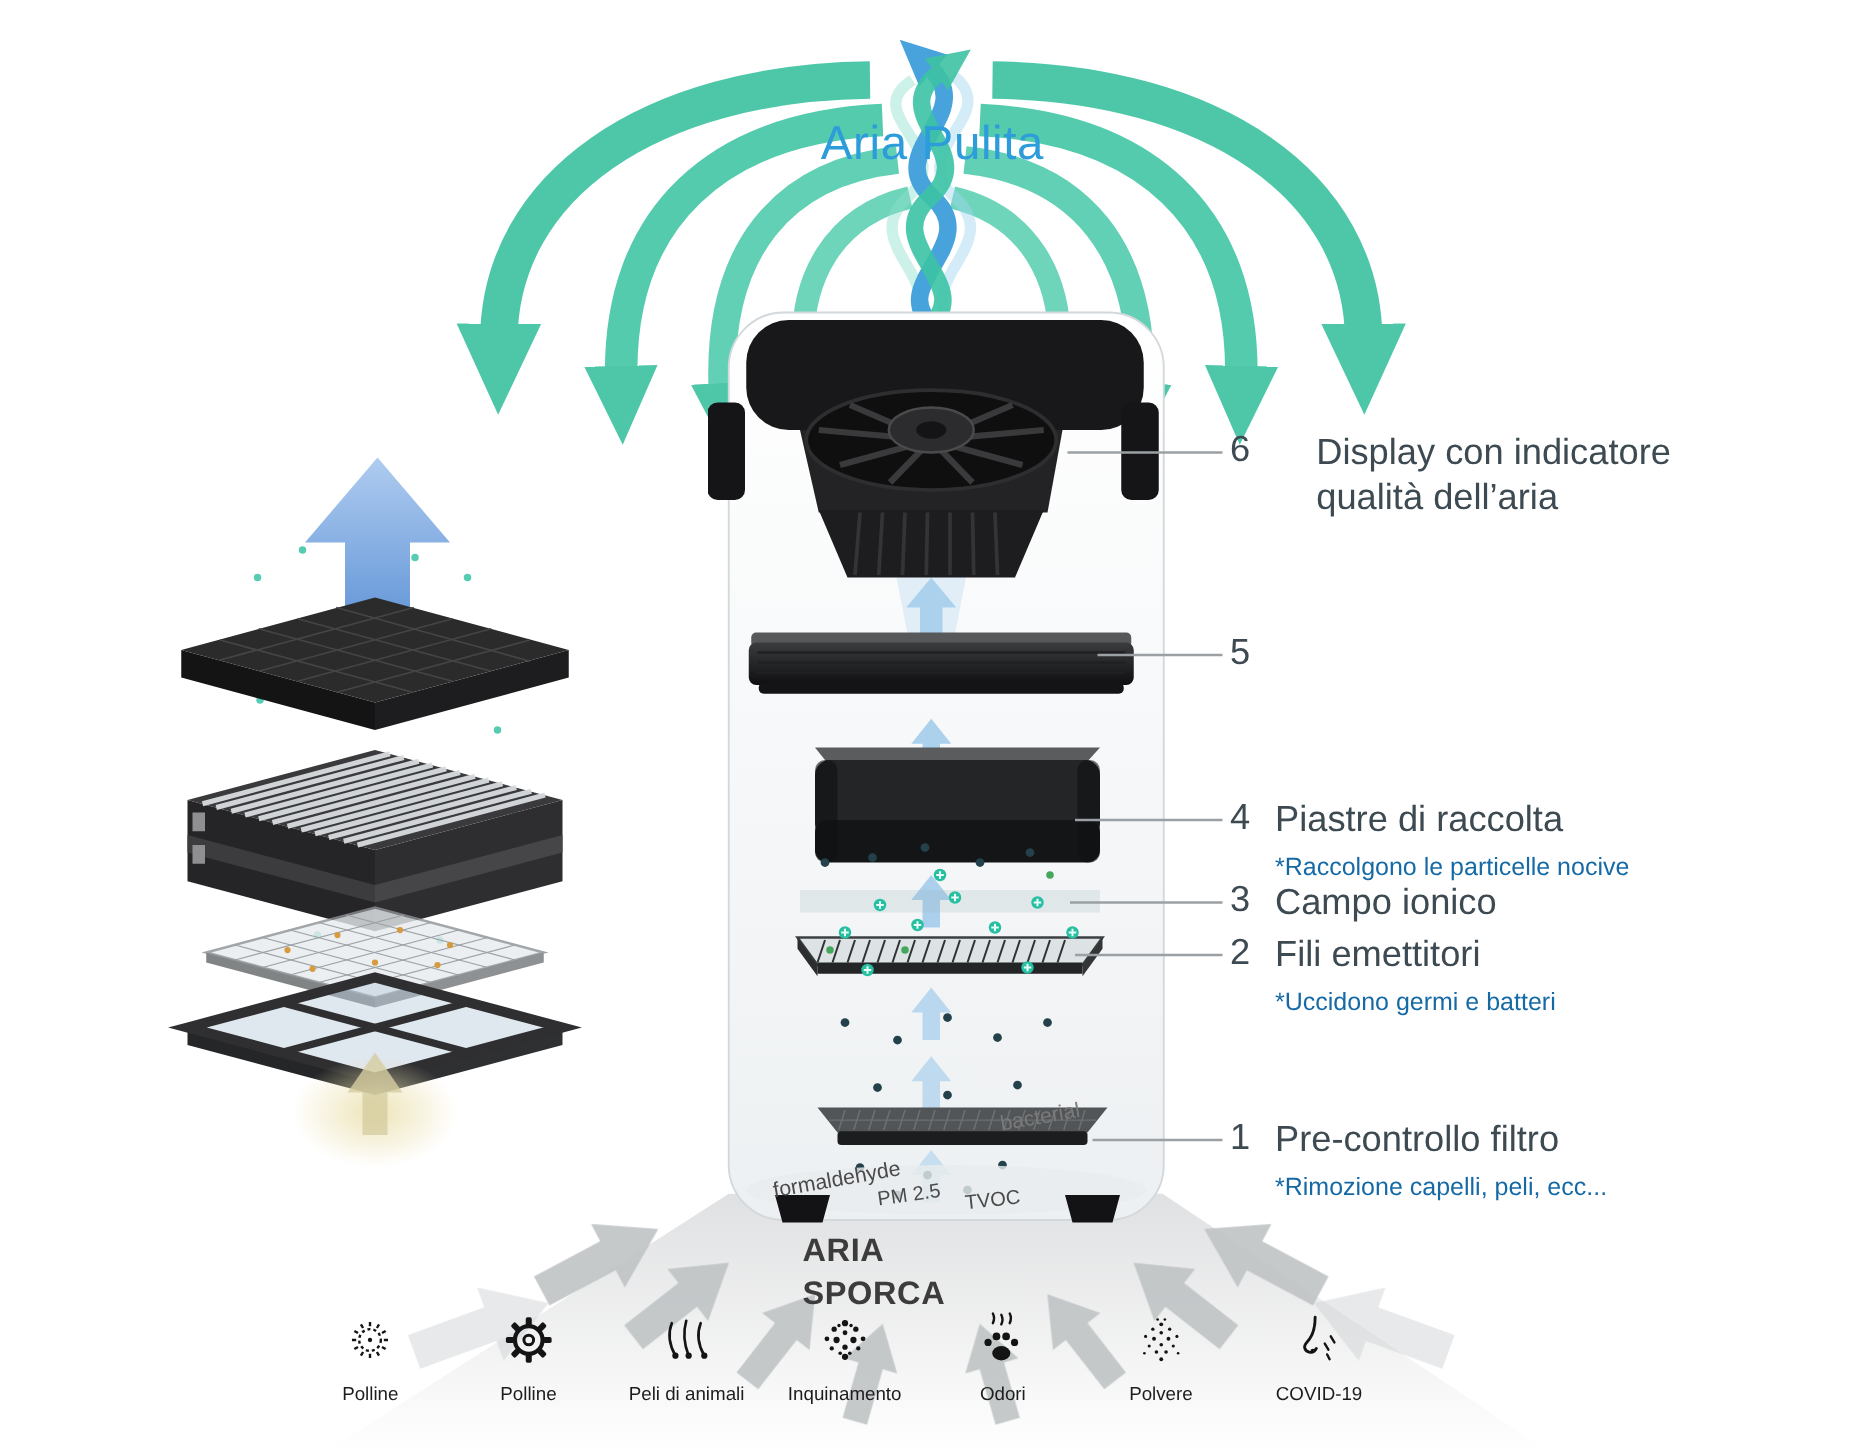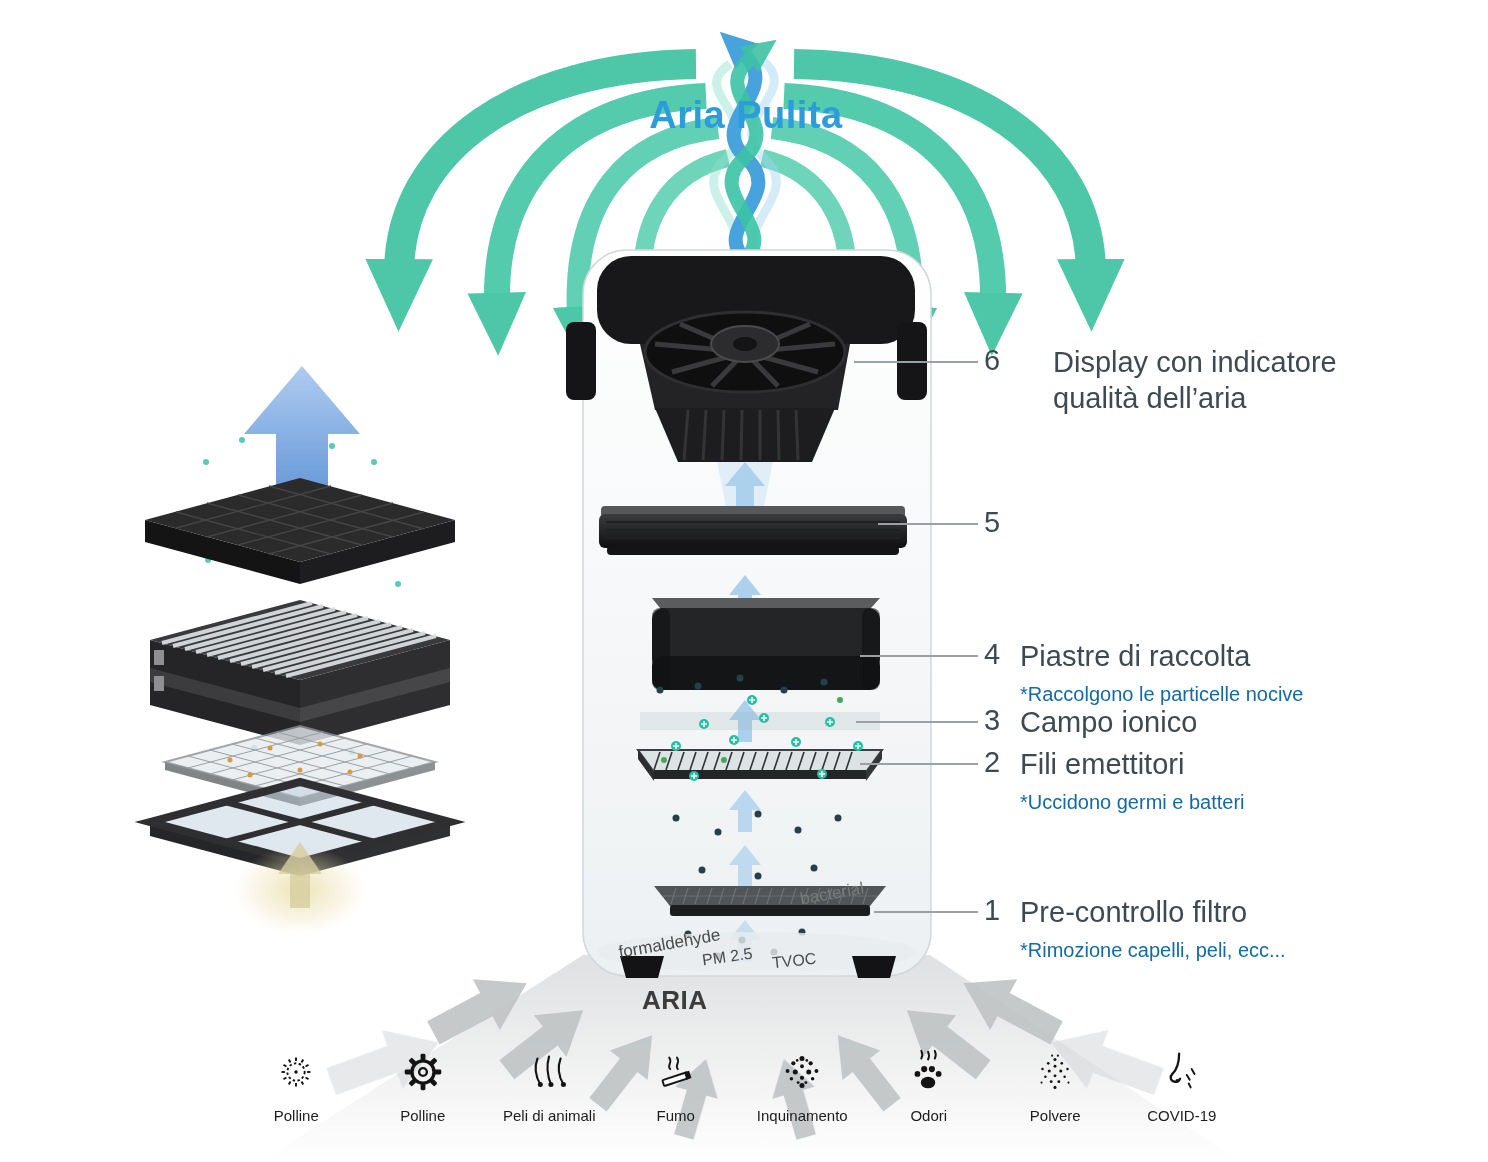--- a/index.html
+++ b/index.html
@@ -1,20 +1,20 @@
 <!DOCTYPE html>
 <html><head>
 <meta charset="utf-8">
 <style>
   html,body{margin:0;padding:0;background:#fff;}
   .canvas{position:relative;width:1488px;height:1162px;background:#ffffff;overflow:hidden;
           font-family:"Liberation Sans", sans-serif;}
   .art{position:absolute;left:0;top:0;}
   .title{position:absolute;left:560px;top:94px;width:372px;text-align:center;
-         font-size:38px;color:#2d9cdb;font-weight:700;letter-spacing:.5px;}
+         font-size:38px;color:#2d9cdb;font-weight:400;letter-spacing:.5px;}
   .callout{position:absolute;left:984px;display:flex;align-items:flex-start;color:#3d4a52;}
   .co-num{font-size:29px;width:36px;flex:none;font-weight:500;}
   .co-label{font-size:29px;line-height:36px;font-weight:500;}
   .c6 .co-label{max-width:330px;margin-left:33px;}
   .co-note{font-size:20px;color:#156aa6;margin-top:9px;}
   .dirty{position:absolute;left:642px;top:984px;width:212px;
          font-weight:bold;font-size:26px;color:#3c3c3c;line-height:1.3;letter-spacing:.5px;}
   .dtext{position:absolute;font-size:17px;color:#4a4a4a;}
   .dtext.light{color:#7a7a7a;}
   .plist{position:absolute;left:233px;top:1046px;width:1012px;display:flex;}
@@ -391,20 +391,21 @@
   </div>
 </div>
 
 <div class="dtext light" style="left:800px;top:884px;transform:rotate(-10deg)">bacterial</div>
 <div class="dtext" style="left:618px;top:934px;transform:rotate(-10deg)">formaldehyde</div>
 <div class="dtext" style="left:702px;top:948px;transform:rotate(-8deg);font-size:16px">PM 2.5</div>
 <div class="dtext" style="left:772px;top:952px;transform:rotate(-6deg);font-size:16px">TVOC</div>
 
 <div class="dirty">
   <div>ARIA</div>
+  <div>SPORCA</div>
 </div>
 
 <div class="plist">
 
   <div class="pollutant">
     <svg class="p-icon" viewBox="0 0 54 54">
       <circle cx="27" cy="27" r="9" fill="none" stroke="#141414" stroke-width="2" stroke-dasharray="2.5 2.5"></circle>
       <circle cx="27" cy="27" r="1.8" fill="#141414"></circle>
       <g stroke="#141414" stroke-width="2">
         <line x1="27" y1="12" x2="27" y2="15.5"></line>
@@ -451,33 +452,20 @@
       </g>
       <g fill="#141414">
         <circle cx="18" cy="40" r="2.6"></circle>
             <circle cx="29" cy="40" r="2.6"></circle>
             <circle cx="42" cy="40" r="2.6"></circle>
       </g>
     </svg>
     <div class="p-label">Peli di animali</div>
   </div>
 
-  <div class="pollutant">
-    <svg class="p-icon" viewBox="0 0 54 54">
-      <g fill="none" stroke="#141414" stroke-width="2" stroke-linecap="round">
-        <path d="M21 24 c-4 -4 3 -7 -1 -12"></path>
-            <path d="M29 24 c-4 -4 3 -7 -1 -12"></path>
-      </g>
-      <g transform="rotate(-18 27 34)">
-        <rect x="13" y="31" width="27" height="6.5" rx="1.2" fill="#ffffff" stroke="#141414" stroke-width="2"></rect>
-        <rect x="37" y="30.2" width="5.5" height="8.1" fill="#141414"></rect>
-      </g>
-    </svg>
-    <div class="p-label">Fumo</div>
-  </div>
 
   <div class="pollutant">
     <svg class="p-icon" viewBox="0 0 54 54">
       <g fill="#141414">
         <circle cx="27" cy="13" r="2.6"></circle>
             <circle cx="18" cy="18" r="2.2"></circle>
             <circle cx="36" cy="18" r="2.2"></circle>
         <circle cx="12" cy="26" r="2"></circle>
             <circle cx="27" cy="21" r="2"></circle>
             <circle cx="42" cy="26" r="2"></circle>

